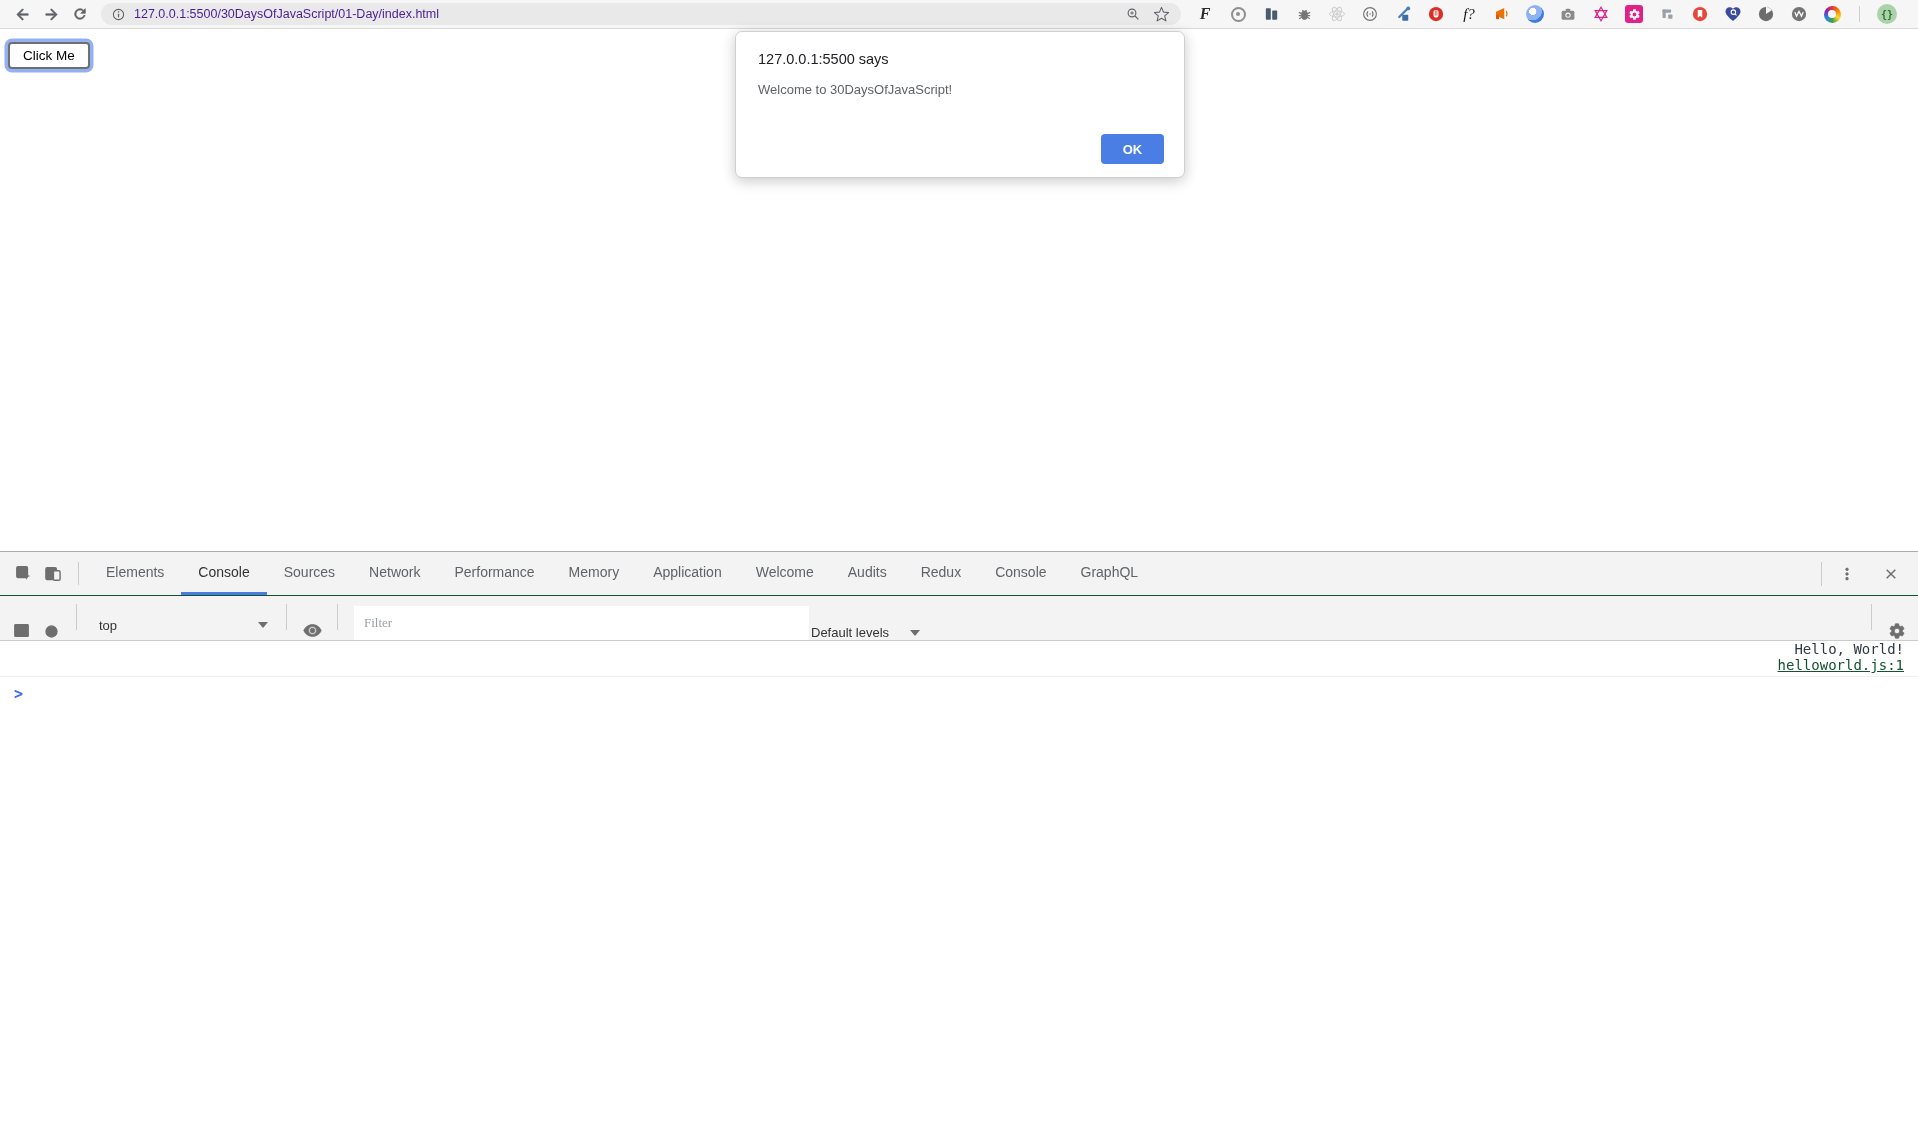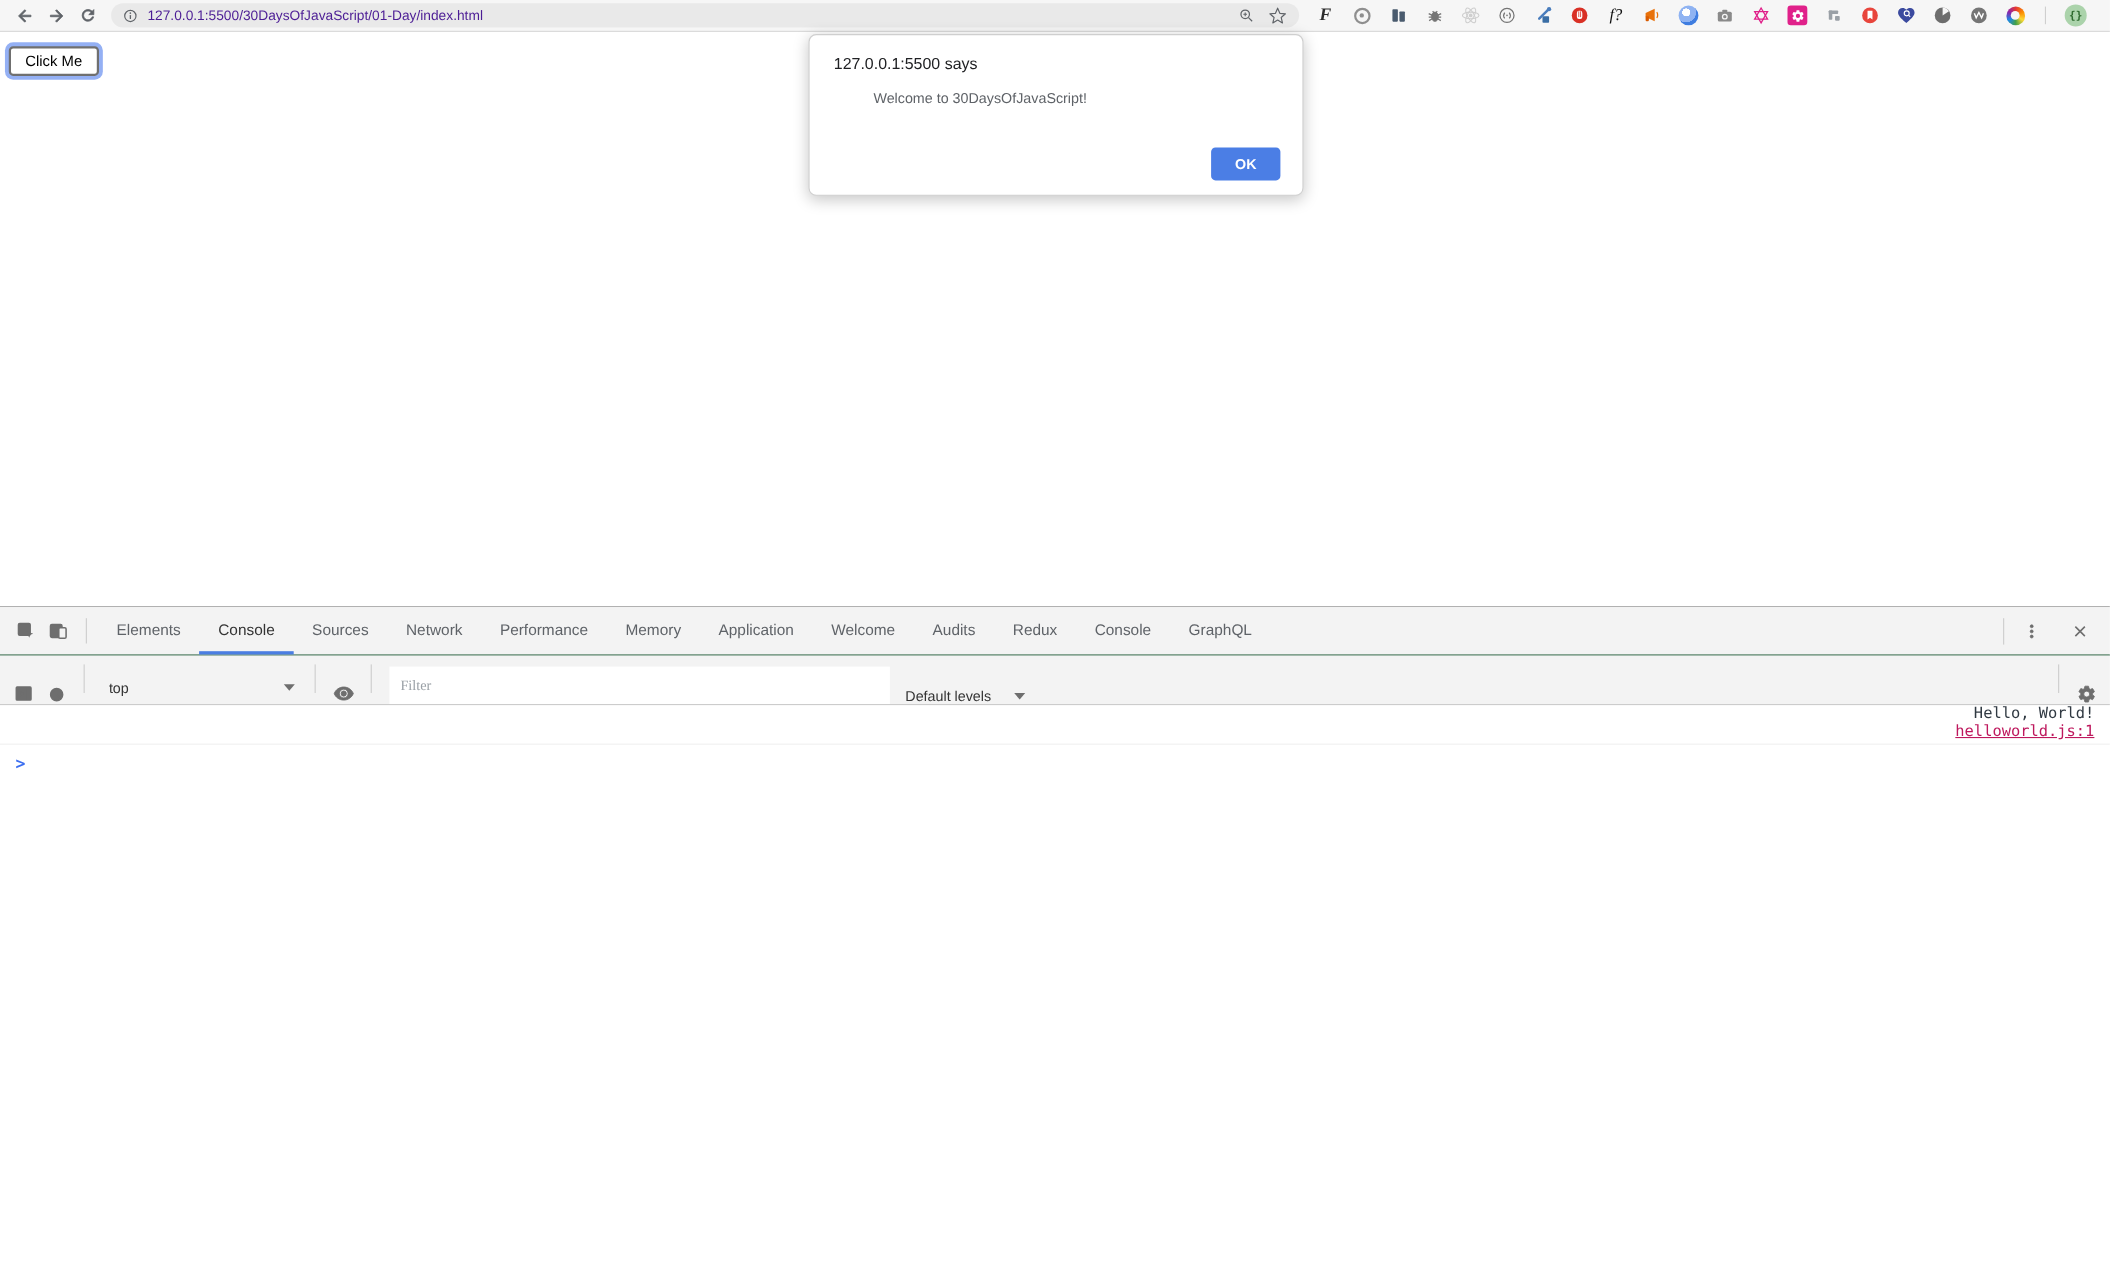--- a/index.html
+++ b/index.html
@@ -52,21 +52,21 @@
   .click-me { position:absolute; left:8px; top:12px; padding:4px 13px;
               font-family:"Liberation Sans", sans-serif; font-size:13.5px; color:#000;
               background:#fff; border:2px solid #6f6f6f; border-radius:4px;
               box-shadow:0 0 0 3.5px rgba(112,150,240,.75); cursor:pointer; }
 
   
   .dialog { position:absolute; left:735px; top:1px; width:450px; height:147px;
             background:#fff; border:1px solid #cfcfcf; border-radius:7px;
             box-shadow:0 3px 14px rgba(0,0,0,.22); padding:19px 22px; }
   .dialog-title { font-size:14.5px; color:#202124; }
-  .dialog-msg { font-size:13px; color:#5f6368; margin-top:15px;margin-left:36px; }
+  .dialog-msg { font-size:13px; color:#5f6368; margin-top:15px; }
   .dialog-ok { position:absolute; right:20px; bottom:13px; width:63px; height:30px;
                background:#4b7ee5; color:#fff; border:none; border-radius:4px;
                font-size:13px; font-weight:bold; font-family:"Liberation Sans", sans-serif;
                cursor:pointer; }
 
   
   .devtools { position:absolute; top:551px; left:0; width:1918px; height:595px;
               background:#fff; border-top:1px solid #a9a9a9; }
   .dt-tabbar { height:44px; background:#f3f3f3; border-bottom:1px solid #14532d;
                display:flex; align-items:stretch; }
@@ -84,28 +84,28 @@
                 display:flex; align-items:flex-end; padding:0 6px; }
   .ctx-select { width:185px; height:30px; display:flex; align-items:center;
                 padding:0 8px; margin-left:4px; font-size:13px; color:#333; cursor:pointer; }
   .ctx-select .lbl { flex:1; }
   .caret-down { width:0; height:0; border-left:5px solid transparent; border-right:5px solid transparent;
                 border-top:6px solid #6e6e6e; flex:0 0 auto; }
   .filter-input { width:455px; height:34px; border:none; background:#fff; margin-left:6px;
                   padding:0 10px; font-size:13px; font-family:Liberation Serif, serif;
                   color:#333; outline:none; }
   .filter-input::placeholder { color:#9aa0a6; }
-  .levels { display:flex; align-items:center; gap:21px; margin-left:14px; font-size:13px;
+  .levels { display:flex; align-items:center; gap:21px; margin-left:2px; font-size:13px;
             color:#333; cursor:pointer; }
   .dt-toolbar .spacer { flex:1; }
 
   .console-log-row { height:36px; border-bottom:1px solid #f0f0f0; display:flex;
                      align-items:flex-end; padding:0 14px 0 18px;
                      font-family:"DejaVu Sans Mono", monospace; font-size:14px; color:#303942;flex-direction:column; }
-  .console-log-row .src { margin-left:auto; color:#be185d; text-decoration:underline;
+  .console-log-row .src { margin-left:auto; color:#14532d; text-decoration:underline;
                           cursor:pointer; }
   .prompt-row { height:34px; display:flex; align-items:center; padding-left:14px; }
   .prompt-chevron { font-family:"DejaVu Sans Mono", monospace; font-weight:bold;
                     font-size:15px; color:#3b6ef0; }
 </style>
 </head>
 <body>
 
 <div class="toolbar">
   <div class="nav-btn">

